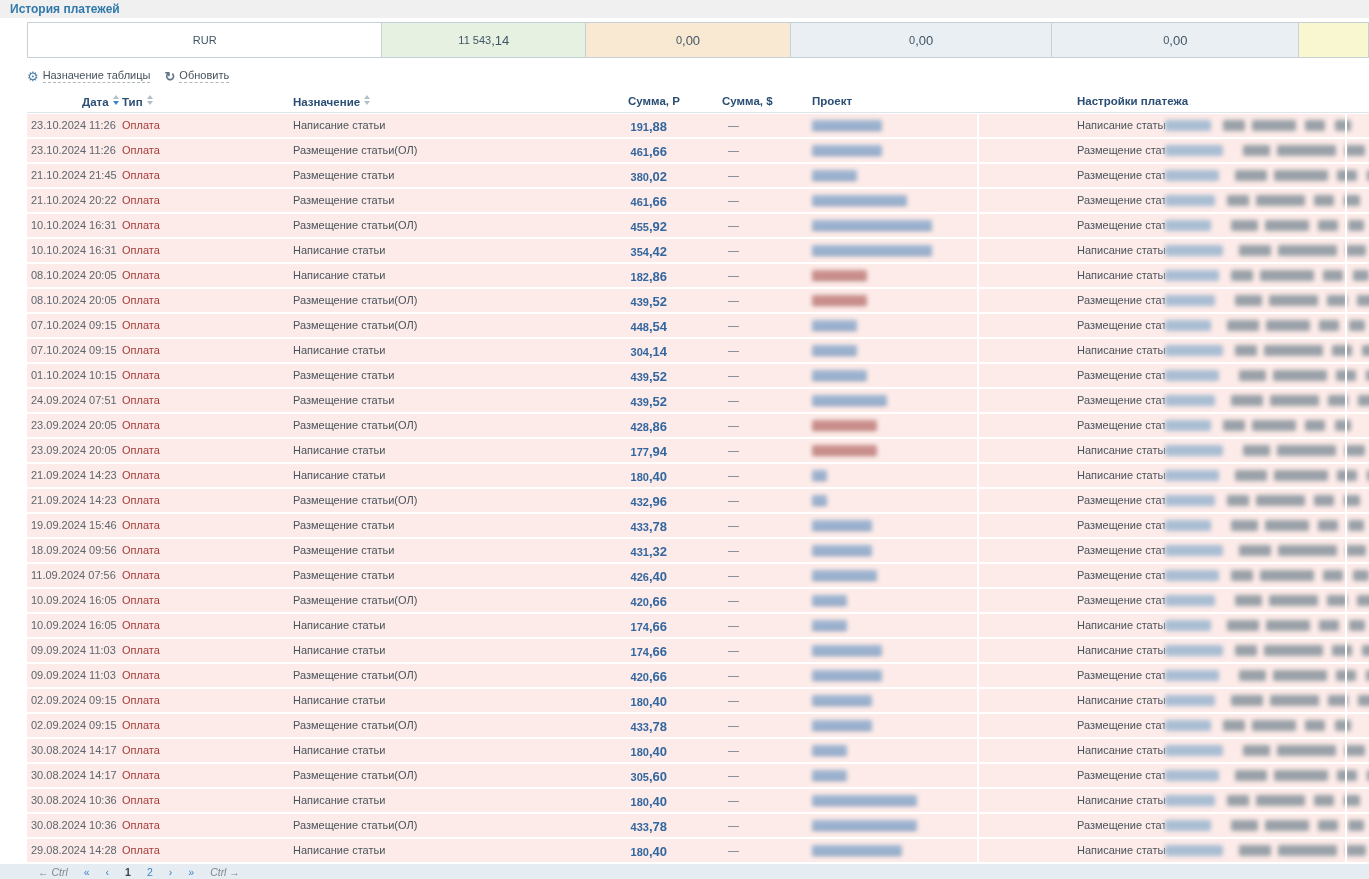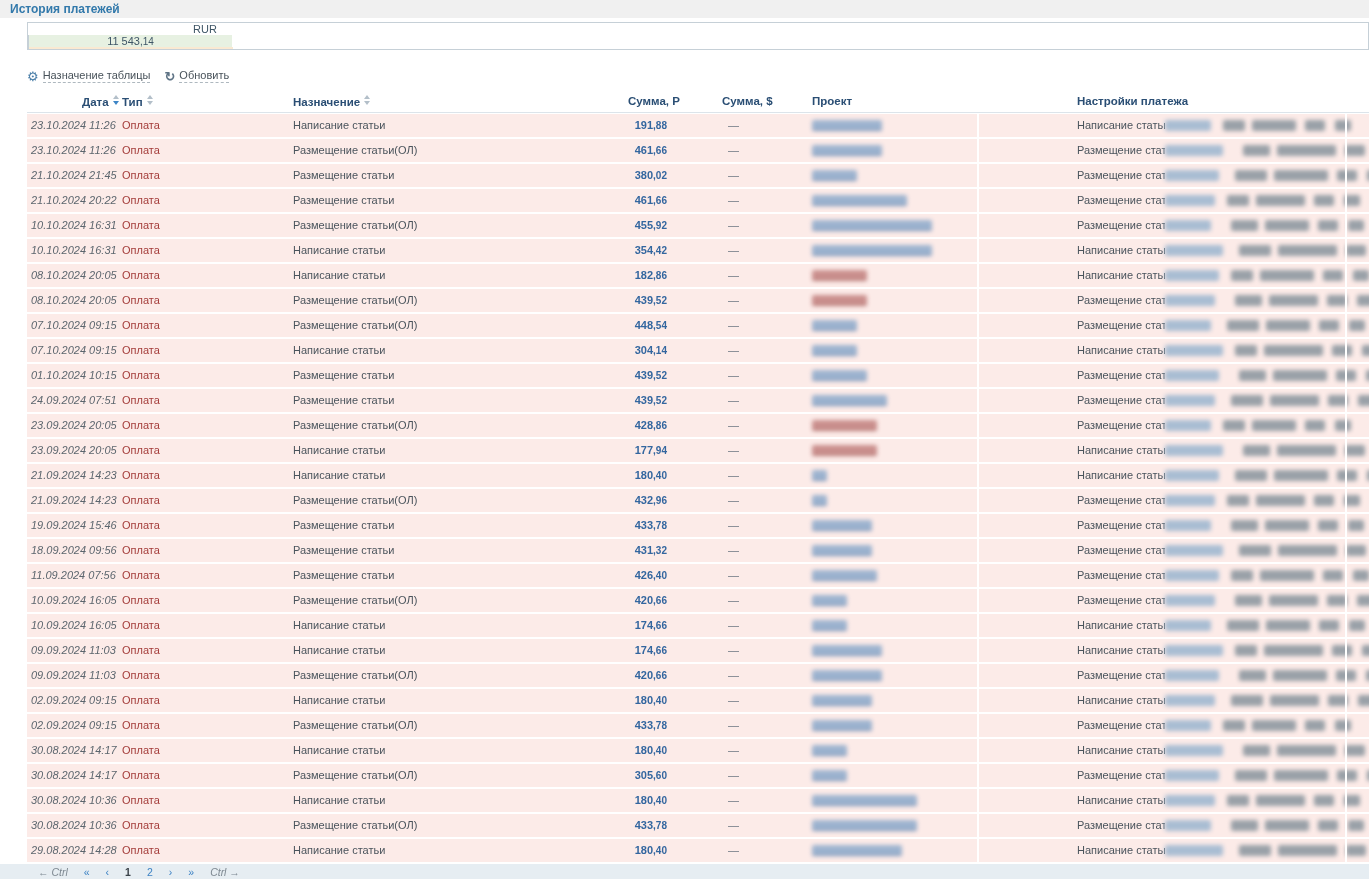--- a/index.html
+++ b/index.html
@@ -6,26 +6,26 @@
   html,body { width:1369px; height:879px; overflow:hidden; background:#fff;
               font-family:"Liberation Sans", sans-serif; }
 
   
   .titlebar { position:absolute; left:0; top:0; width:1369px; height:18px;
               background:#f0f0f0; }
   .titlebar .title { position:absolute; left:10px; top:2px; font-size:12px;
               font-weight:bold; color:#3279ab; }
 
   
-  .summary { position:absolute; left:27px; top:22px; width:1342px; height:28px;
-             display:flex; border:1px solid #c6d0d7; overflow:hidden;flex-direction:column; }
+  .summary { position:absolute; left:27px; top:22px; width:1342px; height:36px;
+             display:flex; border:1px solid #c6d0d7; overflow:hidden; }
   .sum-cell { height:100%; display:flex; align-items:center; justify-content:center;
               border-left:1px solid #c6d0d7; color:#3f5666; font-size:11px; }
   .sum-cell:first-child { border-left:none; }
-  .sum-cell .dec, .amount .dec { font-size:10px;text-align:center; }
+  .sum-cell .dec, .amount .dec { font-size:13px;text-align:center; }
 
   
   .toolbar { position:absolute; left:27px; top:68px; height:16px; display:flex;
              align-items:center; gap:14px; }
   .tool-link { display:flex; align-items:center; gap:4px; cursor:pointer; }
   .tool-link .lbl { font-size:11px; color:#48525a;
              border-bottom:1px dashed #aeb8bf; padding-bottom:1px; }
   .icon-gear { font-size:13px; color:#4a7ea8; line-height:1; }
   .icon-refresh { font-size:13px; font-weight:bold; color:#5f7486; line-height:1; }
 
@@ -38,21 +38,21 @@
   .tri { width:0; height:0; border-left:3px solid transparent;
          border-right:3px solid transparent; display:block; }
   .tri.up { border-bottom:4px solid #b3bfc9; margin-bottom:2px; }
   .tri.down { border-top:4px solid #b3bfc9; }
   .tri.down.active { border-top-color:#3d85c6; }
 
   
   .tbody { position:absolute; left:27px; top:114px; width:1342px; height:750px; }
   .row { position:relative; height:23px; margin-bottom:2px; background:#fcebe8; }
   .cell { position:absolute; top:5px; font-size:11px; white-space:nowrap; }
-  .c-date    { left:4px;   color:#5c666e;font-style:italic; }
+  .c-date    { left:4px;   color:#5c666e; }
   .c-type    { left:95px;  color:#a43d3b; }
   .c-purpose { left:266px; color:#4a545c; }
   .c-rub     { left:533px; width:107px; text-align:right; color:#33669f; font-weight:bold; }
   .c-usd     { left:701px; color:#6b7680; }
   .c-project { left:785px; top:6px; }
   .c-desc    { left:1050px; top:5px; display:flex; align-items:center; }
   .desc-prefix { display:inline-block; width:88px; overflow:hidden; white-space:nowrap;
                  font-size:11px; color:#4a545c; }
   .blob { display:inline-block; height:11px; border-radius:2px; filter:blur(2px); }
   .blob.proj-b { background:#9db3cf; border-bottom:2px solid #7d99bc; }

